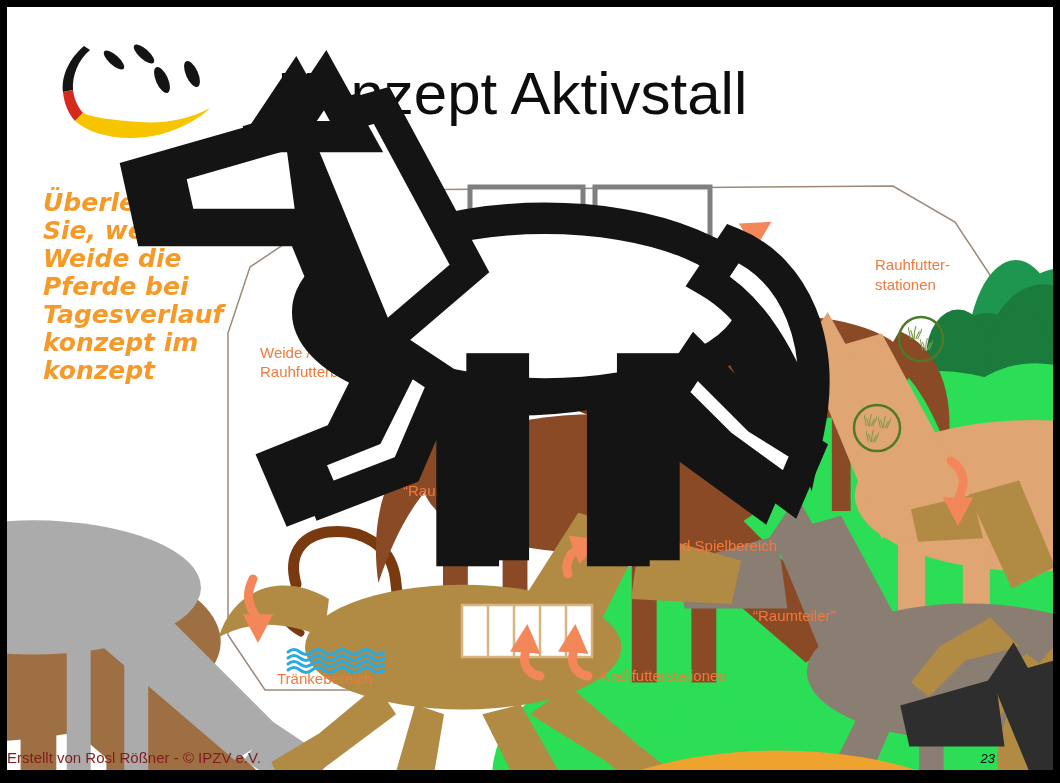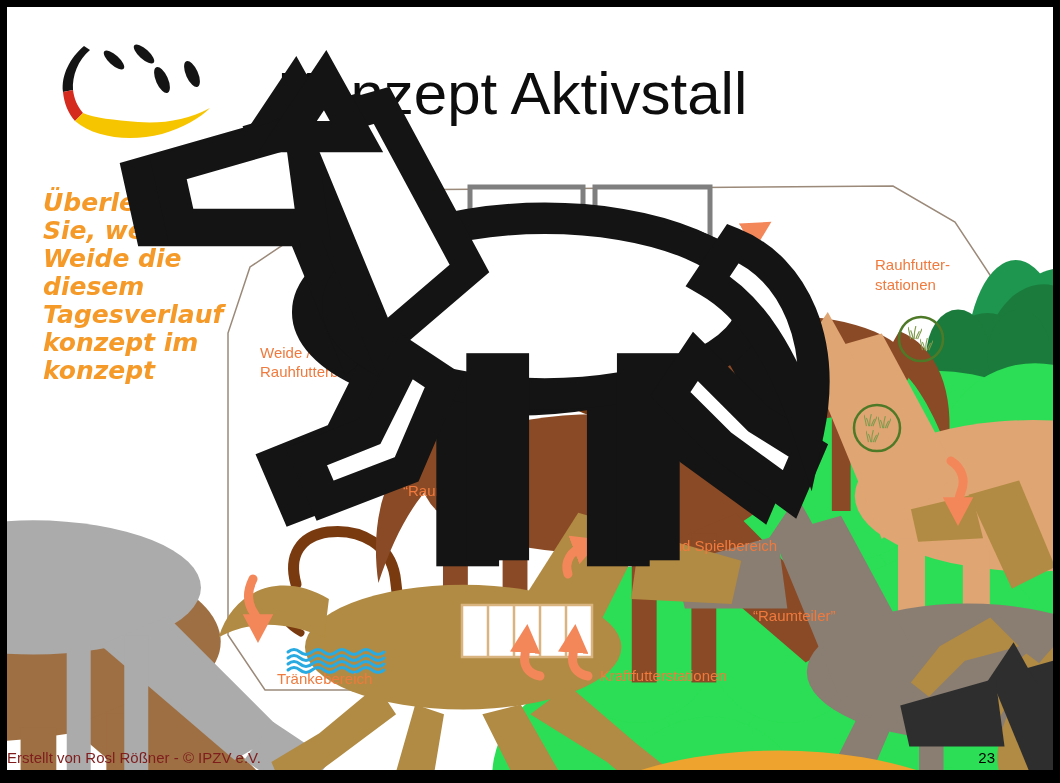--- a/index.html
+++ b/index.html
@@ -15,39 +15,39 @@
   .note{
     position:absolute; left:36px; top:182px; width:195px;
     font-size:25px; font-weight:bold; font-style:italic; color:#F59A28;
     line-height:28px; font-family:"DejaVu Sans",sans-serif;
   }
   .footer{
     position:absolute; bottom:4px; left:0; right:0; text-align:left;
     font-size:15px; color:#7f1d1d;
   }
   .pagenum{
-    position:absolute; bottom:4px; right:58px; font-size:15px; color:#000;
+    position:absolute; bottom:4px; right:58px; font-size:13px; color:#000;font-style:italic;
   }
   svg.diagram{position:absolute; left:0; top:0;}
   .dlabel{
     fill:#F07A3D; font-size:15px; font-family:"Liberation Sans",sans-serif;
   }
 </style>
 </head>
 <body>
 
 <div class="slide">
 
   <div class="title">Konzept Aktivstall</div>
 
   <div class="note">
     <div>Überlegen</div>
     <div>Sie, welche</div>
     <div>Weide die</div>
-    <div>diesem</div>
+    <div>Pferde bei</div>
     <div>Tagesverlauf</div>
     <div>konzept im</div>
     <div>konzept</div>
   </div>
 
   <svg class="diagram" width="1046" height="763" viewBox="7 7 1046 763">
     <defs>
       <marker id="ah" markerUnits="strokeWidth" markerWidth="3.4" markerHeight="3.4" refX="1.2" refY="1.7" orient="auto">
         <path d="M0,0 L3.2,1.7 L0,3.4 Z" fill="#F4875A"></path>
       </marker>

